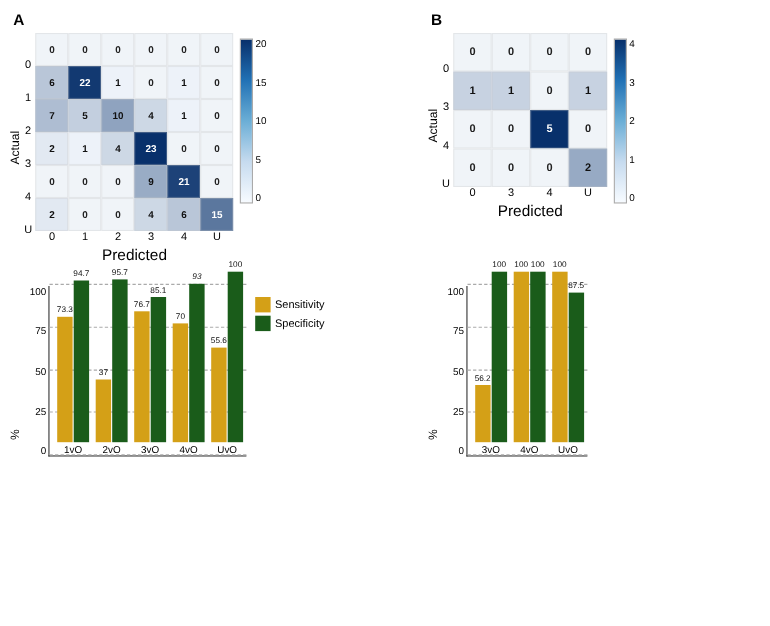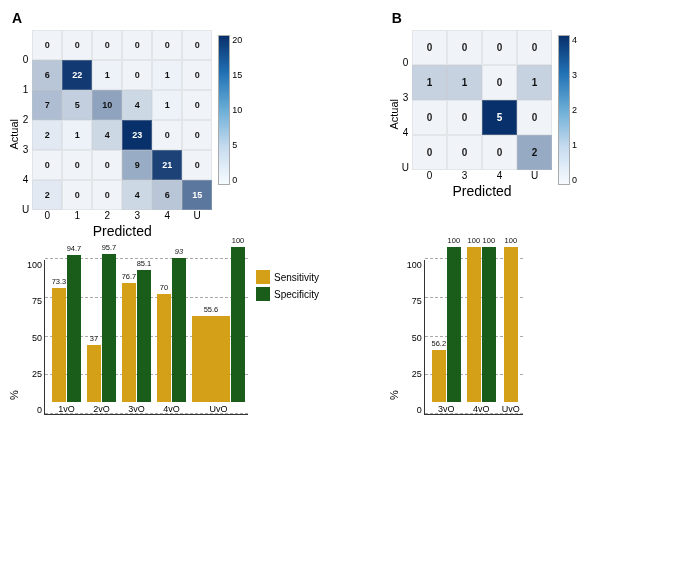--- a/index.html
+++ b/index.html
@@ -301,21 +301,21 @@
                       <span style="position: absolute; top: -11px; left: 50%; transform: translateX(-50%); font-size: 7.5px; white-space: nowrap; color: rgb(17, 17, 17);">70</span>
                     </div>
                     <div style="width: 14px; height: 144.15px; background: rgb(26, 92, 26); position: relative;">
                       <span style="position: absolute; top: -11px; left: 50%; transform: translateX(-50%); font-size: 7.5px; white-space: nowrap; color: rgb(17, 17, 17); font-style: italic;">93</span>
                     </div>
                   </div>
                   <span style="font-size: 9px; margin-top: 2px;">4vO</span>
                 </div>
                 <div style="display: flex; flex-direction: column; align-items: center; margin: 0px 3px;">
                   <div style="display: flex; flex-direction: row; align-items: flex-end; gap: 1px;">
-                    <div style="width: 38px; height: 86.18px; background: rgb(212, 160, 23); position: relative;">
+                    <div style="width: 14px; height: 86.18px; background: rgb(212, 160, 23); position: relative;">
                       <span style="position: absolute; top: -11px; left: 50%; transform: translateX(-50%); font-size: 7.5px; white-space: nowrap; color: rgb(17, 17, 17);">55.6</span>
                     </div>
                     <div style="width: 14px; height: 155px; background: rgb(26, 92, 26); position: relative;">
                       <span style="position: absolute; top: -11px; left: 50%; transform: translateX(-50%); font-size: 7.5px; white-space: nowrap; color: rgb(17, 17, 17);">100</span>
                     </div>
                   </div>
                   <span style="font-size: 9px; margin-top: 2px;">UvO</span>
                 </div>
               </div>
           </div>
@@ -429,20 +429,23 @@
                       <span style="position: absolute; top: -11px; left: 50%; transform: translateX(-50%); font-size: 7.5px; white-space: nowrap; color: rgb(17, 17, 17);">100</span>
                     </div>
                   </div>
                   <span style="font-size: 9px; margin-top: 2px;">4vO</span>
                 </div>
                 <div style="display: flex; flex-direction: column; align-items: center; margin: 0px 3px;">
                   <div style="display: flex; flex-direction: row; align-items: flex-end; gap: 1px;">
                     <div style="width: 14px; height: 155px; background: rgb(212, 160, 23); position: relative;">
                       <span style="position: absolute; top: -11px; left: 50%; transform: translateX(-50%); font-size: 7.5px; white-space: nowrap; color: rgb(17, 17, 17);">100</span>
                     </div>
+                    <div style="width: 14px; height: 135.625px; background: rgb(26, 92, 26); position: relative;">
+                      <span style="position: absolute; top: -11px; left: 50%; transform: translateX(-50%); font-size: 7.5px; white-space: nowrap; color: rgb(17, 17, 17);">87.5</span>
+                    </div>
                   </div>
                   <span style="font-size: 9px; margin-top: 2px;">UvO</span>
                 </div>
               </div>
           </div>
           <div style="display:flex;flex-direction:row;margin-left:50px;" id="right-bar-labels"></div>
         </div>
       </div>
     </div>
   </div>

